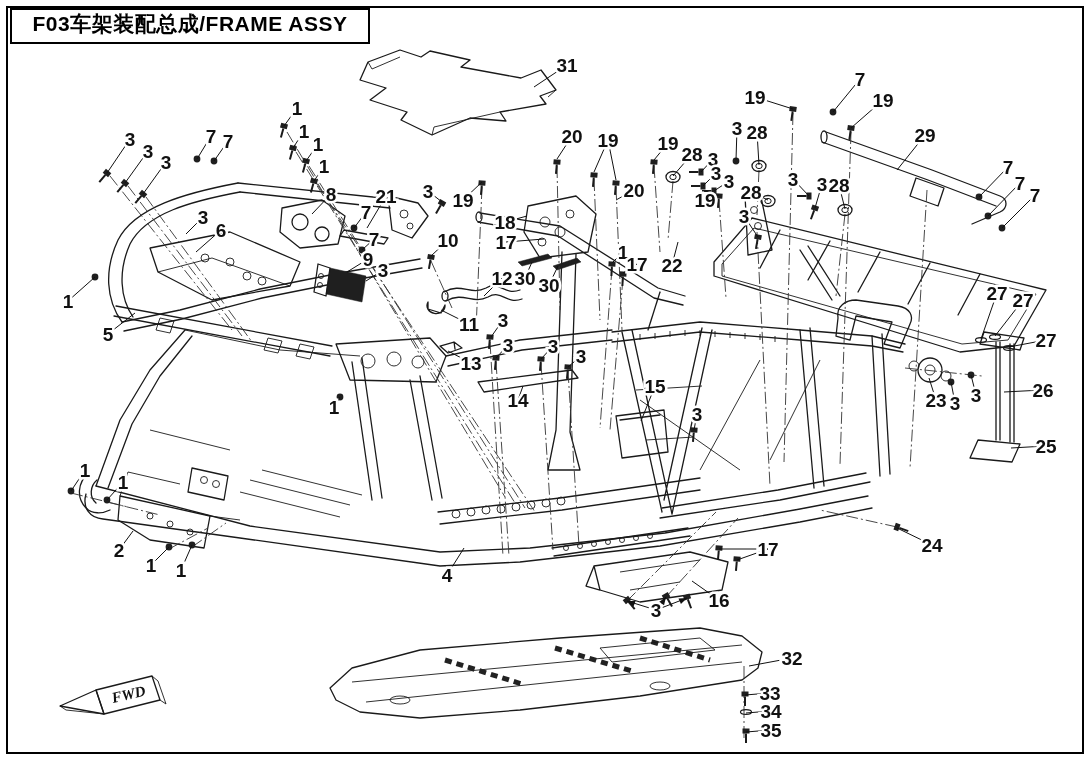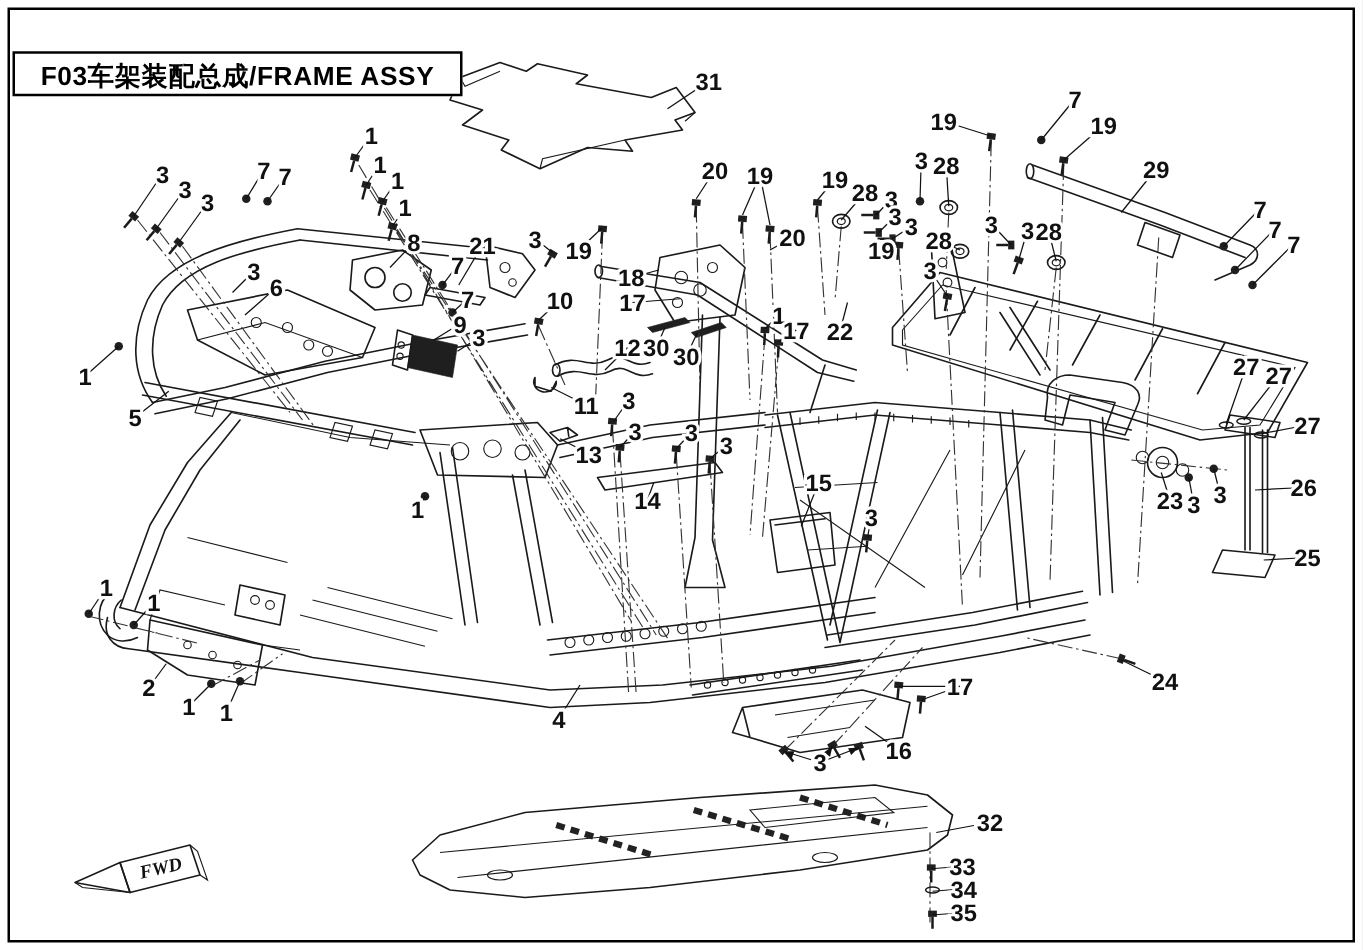--- a/index.html
+++ b/index.html
@@ -1,21 +1,21 @@
 <!DOCTYPE html>
 <html><head>
 <meta charset="utf-8">
 <style>
   html,body{margin:0;padding:0;background:#e8e8e8;}
   .page{position:relative;width:1090px;height:760px;background:#ffffff;overflow:hidden;
         font-family:"Liberation Sans",sans-serif;}
   .outer-border{position:absolute;left:6px;top:6px;right:6px;bottom:6px;
         border:2px solid #000;pointer-events:none;}
   .title-box{position:absolute;left:10px;top:8px;width:356px;height:32px;
-        border:2px solid #000;background:#fff;display:flex;align-items:flex-end;justify-content:center;margin-top:33px;}
+        border:2px solid #000;background:#fff;display:flex;align-items:flex-start;justify-content:center;}
   .title-text{font-weight:bold;font-size:21px;color:#000;letter-spacing:.5px;white-space:nowrap;}
   svg{position:absolute;left:0;top:0;}
   .ln{stroke:#1a1a1a;stroke-width:1.3;fill:none;stroke-linecap:round;stroke-linejoin:round;}
   .thin{stroke:#1a1a1a;stroke-width:.9;fill:none;}
   .dark{fill:#1f1f1f;stroke:#1f1f1f;stroke-width:.5;}
   .axis{stroke:#333;stroke-width:.9;fill:none;stroke-dasharray:12 3 2 3;}
   .rib{stroke:#222;stroke-width:5;fill:none;stroke-dasharray:7 5;}
   .leader{stroke:#111;stroke-width:1;fill:none;}
   .callout{font-family:"Liberation Sans",sans-serif;font-weight:bold;font-size:19px;fill:#111;
         paint-order:stroke;stroke:#fff;stroke-width:5px;text-anchor:middle;}

